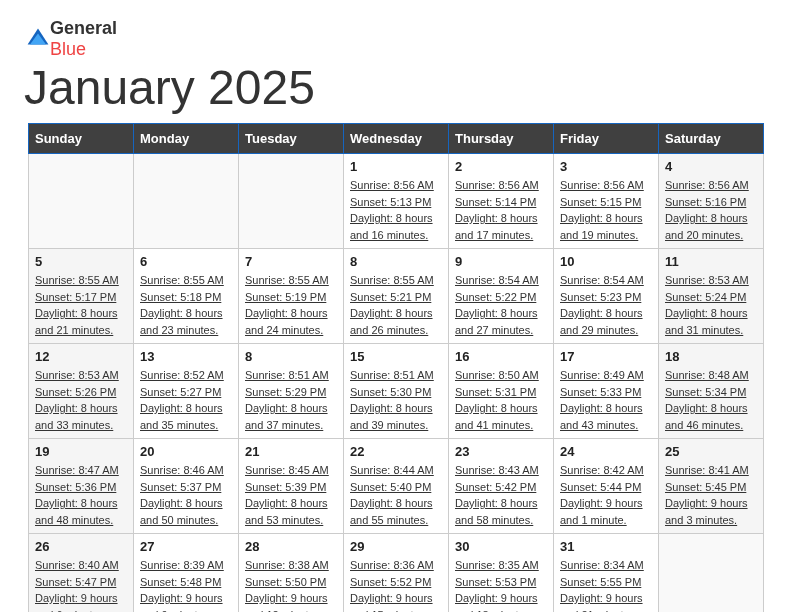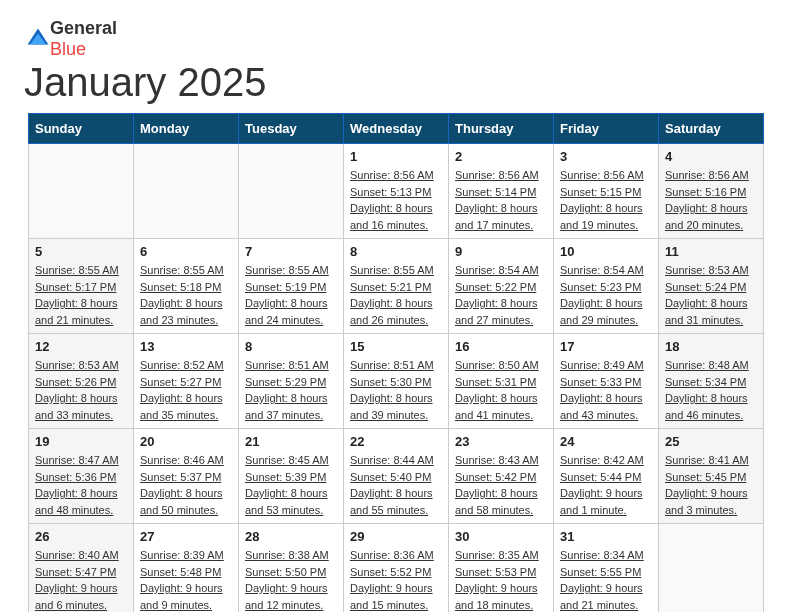--- a/index.html
+++ b/index.html
@@ -32,37 +32,37 @@
     }
     .logo-icon {
       width: 24px;
       height: 24px;
       margin-left: 2px;
     }
     .title-block {
       text-align: right;
     }
     .month-title {
-      font-size: 40px;
+      font-size: 48px;
       color: #333;
       font-weight: normal;
       text-align: right;
     }
     .location-subtitle {
       font-size: 16px;
       color: #555;
     }
     table {
       width: 100%;
       border-collapse: collapse;
       margin: 0 14px;
       width: calc(100% - 28px);
     }
     th {
-      background-color: #0c4a6e;
+      background-color: #404040;
       color: white;
       font-size: 13px;
       font-weight: bold;
       padding: 7px 6px;
       text-align: left;
       border: 1px solid #1565c0;
     }
     td {
       vertical-align: top;
       border: 1px solid #ccc;

